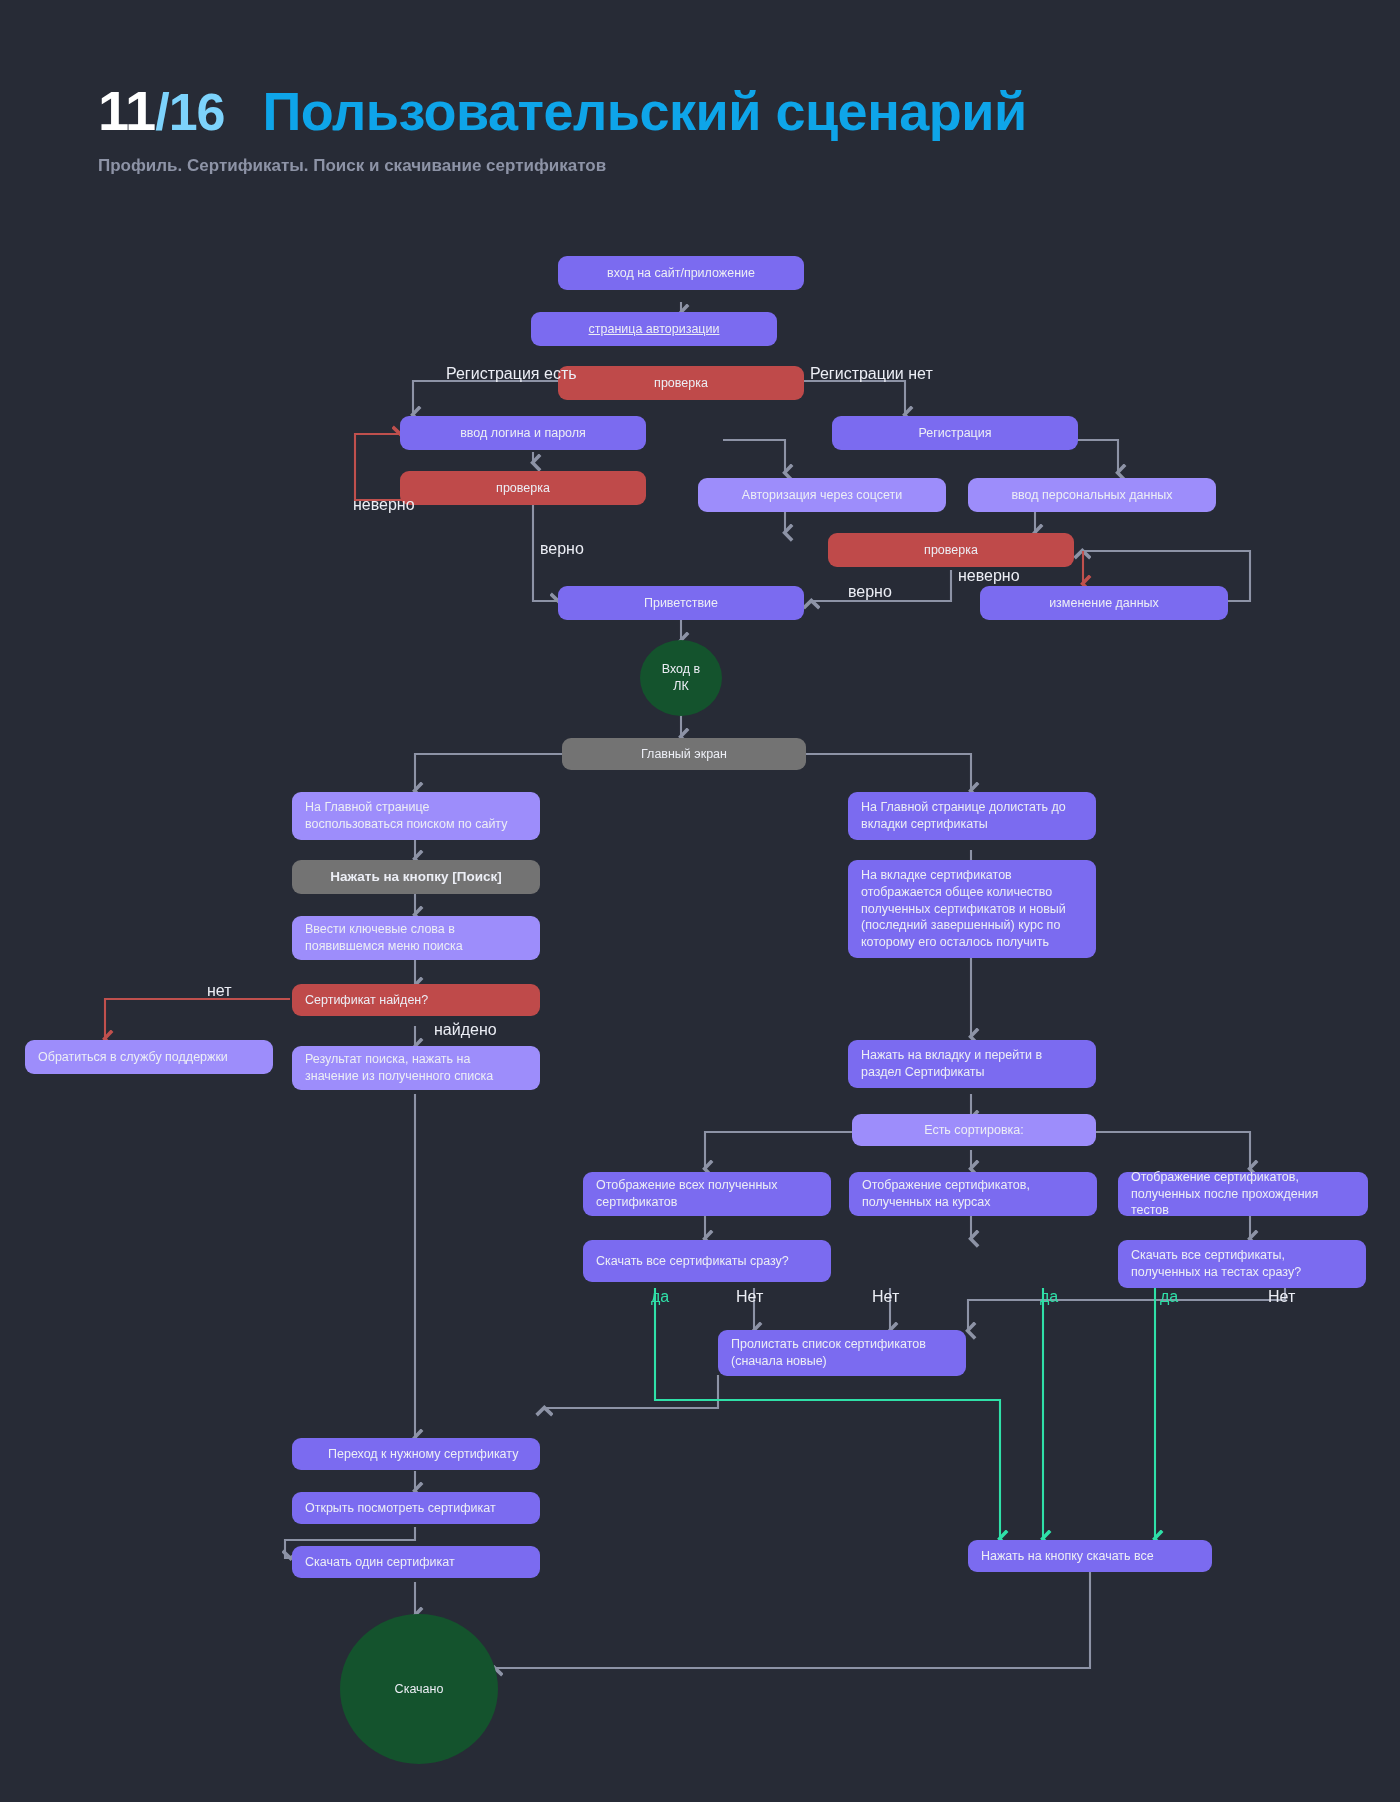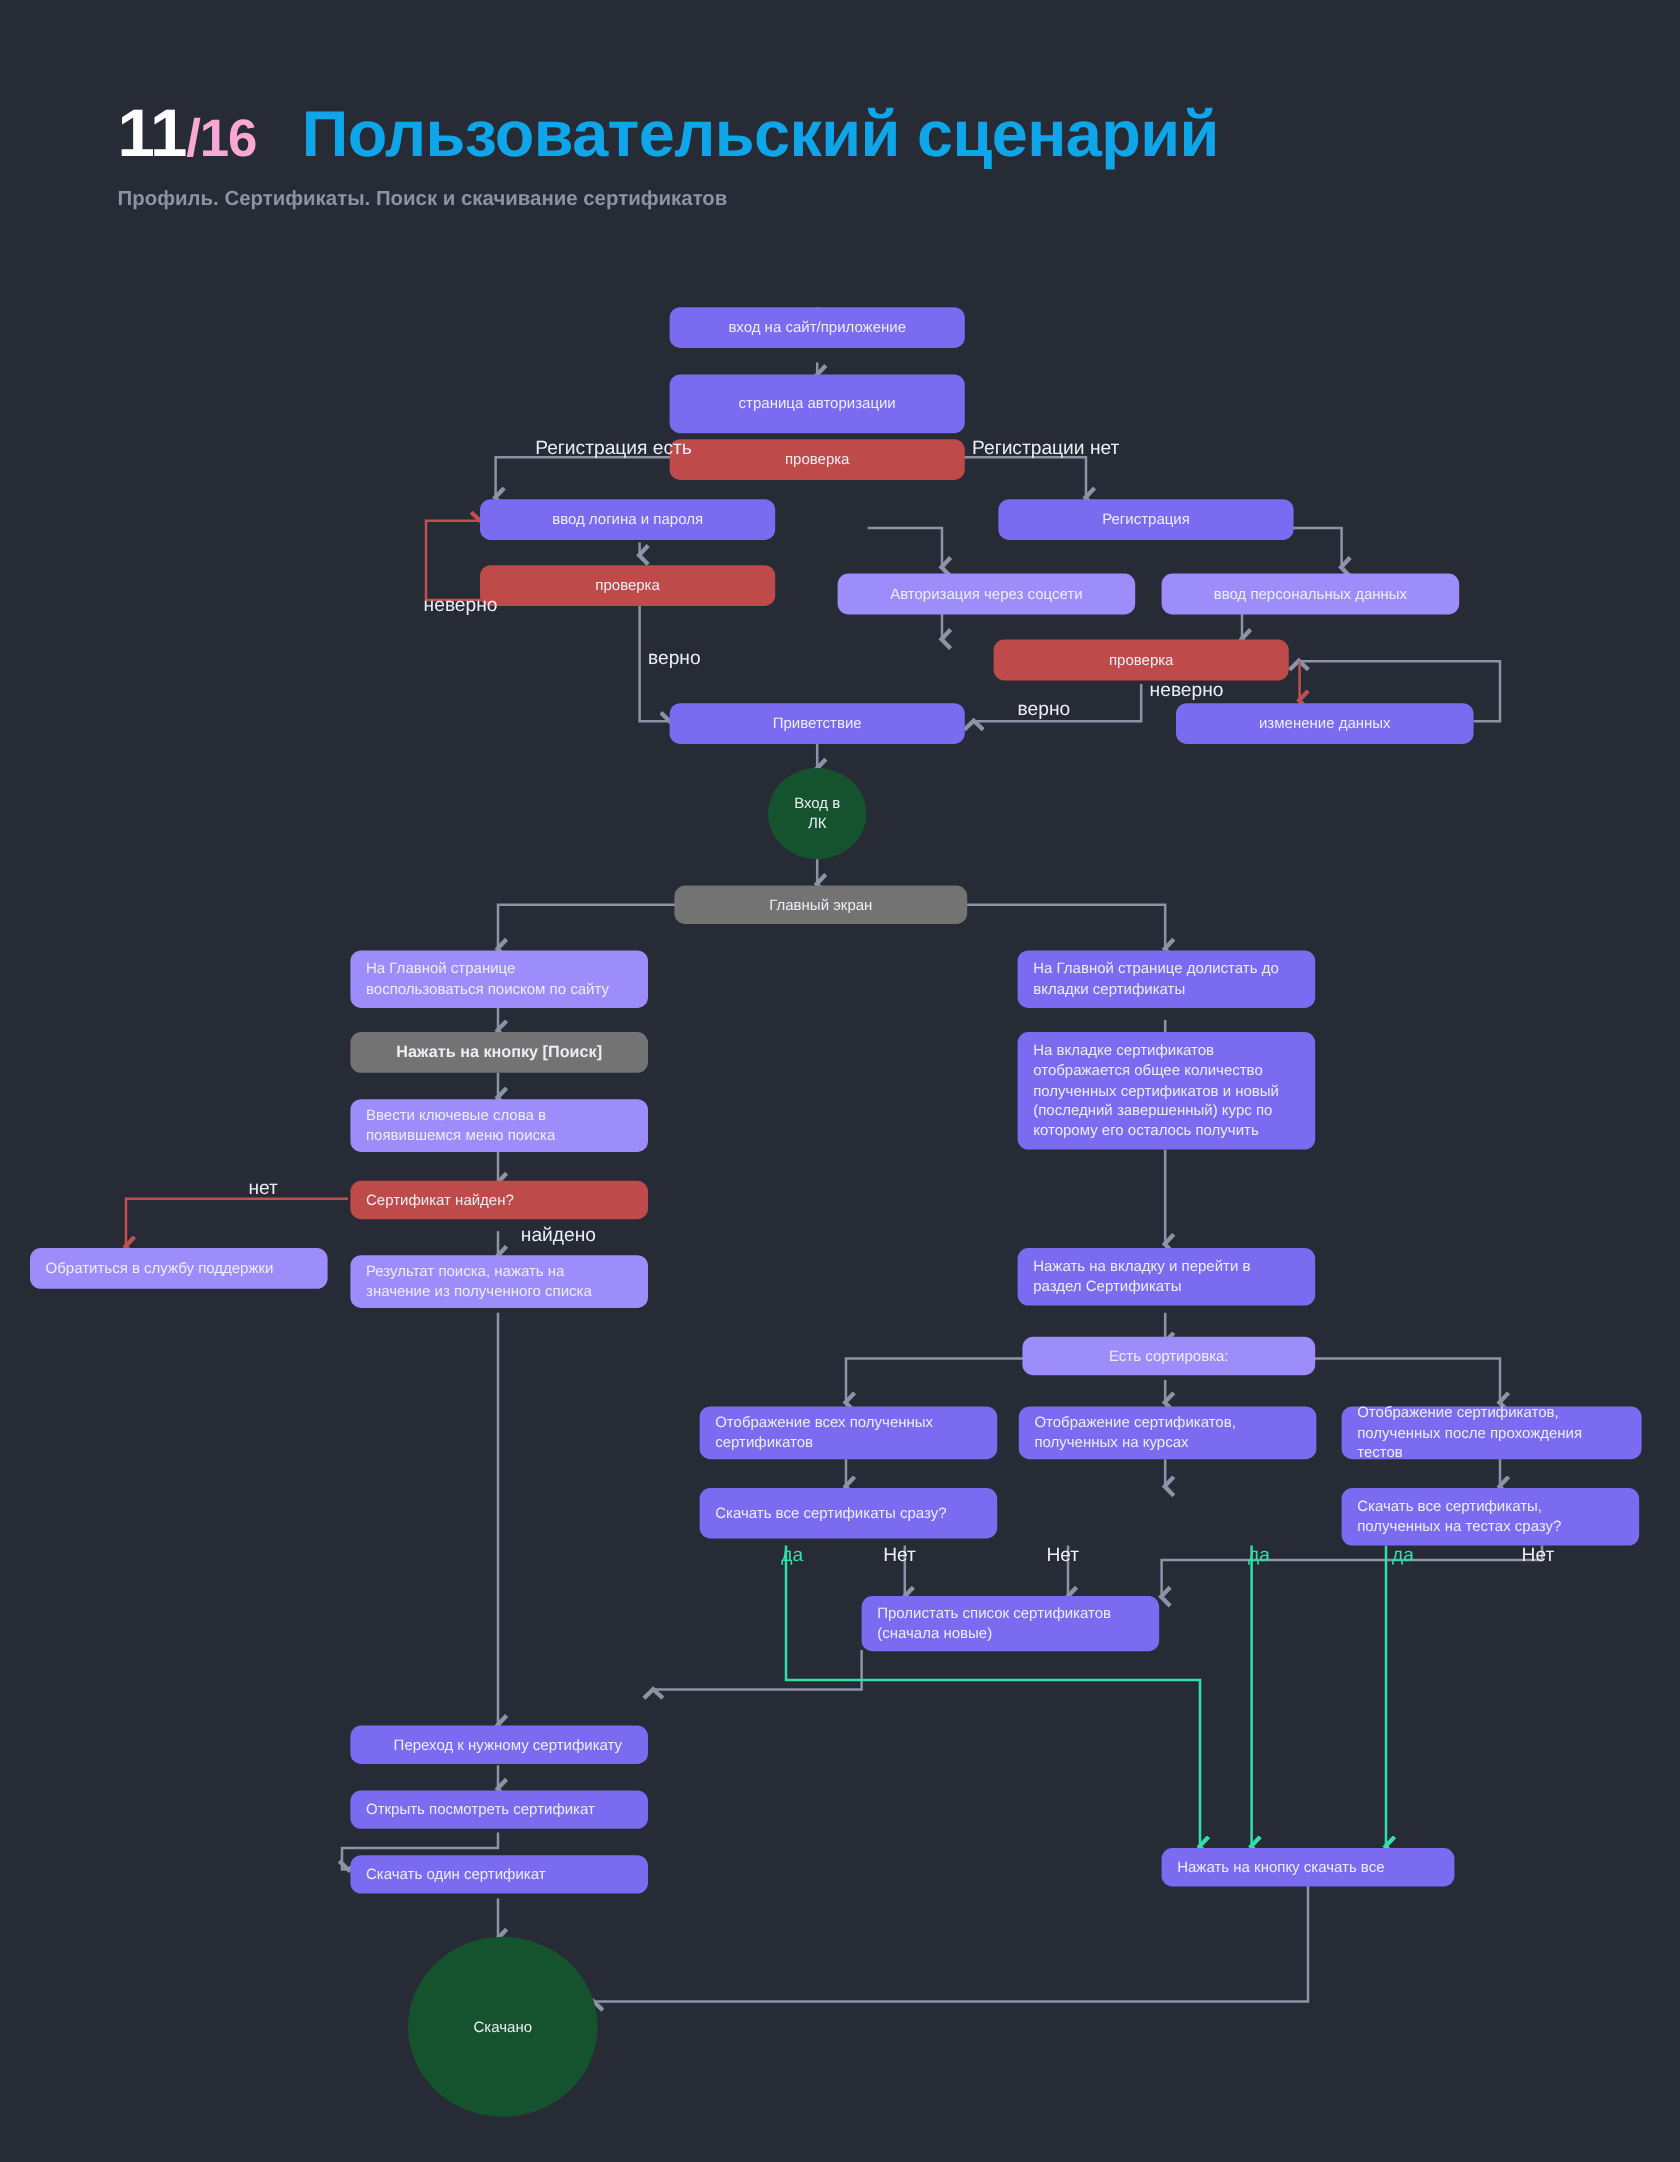--- a/index.html
+++ b/index.html
@@ -19,21 +19,21 @@
   #header { position: absolute; left: 98px; top: 78px; }
   #title-line {
     display: flex; align-items: baseline; gap: 0;
     white-space: nowrap;
   }
   .num-cur {
     font-size: 56px; font-weight: bold; color: #ffffff;
     letter-spacing: -1px;
   }
   .num-tot {
-    font-size: 44px; font-weight: bold; color: #f9a8d4;
+    font-size: 52px; font-weight: bold; color: #7dd3fc;
     letter-spacing: -1px;
   }
   .title-main {
     font-size: 54px; font-weight: bold; color: #0ea5e9;
     margin-left: 38px; letter-spacing: -0.5px;
   }
   #subtitle {
     margin-top: 13px;
     font-size: 17px; font-weight: bold; color: #8d93a6;
   }
@@ -180,21 +180,21 @@
 
       <g fill="none" stroke="#2fe0a8" stroke-width="2.1">
         <path d="M655,1288 L655,1400 L1000,1400 L1000,1538" marker-end="url(#agr)"></path>
         <path d="M1043,1288 L1043,1380 L1043,1538" marker-end="url(#agr)"></path>
         <path d="M1155,1288 L1155,1538" marker-end="url(#agr)"></path>
       </g>
     </svg>
 
     <div class="node violet center" style="left:558px; top:256px; width:246px; height:34px;">вход на сайт/приложение</div>
 
-    <div class="node violet center" style="left:558px; top:312px; width:246px; height:49px;">страница авторизации</div>
+    <div class="node violet center" style="left:531px; top:312px; width:246px; height:34px;text-decoration:underline;">страница авторизации</div>
 
     <div class="node red center" style="left:558px; top:366px; width:246px; height:34px;">проверка</div>
 
     <div class="node violet center" style="left:400px; top:416px; width:246px; height:34px;">ввод логина и пароля</div>
 
     <div class="node red center" style="left:400px; top:471px; width:246px; height:34px;">проверка</div>
 
     <div class="node violet center" style="left:832px; top:416px; width:246px; height:34px;">Регистрация</div>
 
     <div class="node violet-l center" style="left:698px; top:478px; width:248px; height:34px;">Авторизация через соцсети</div>

